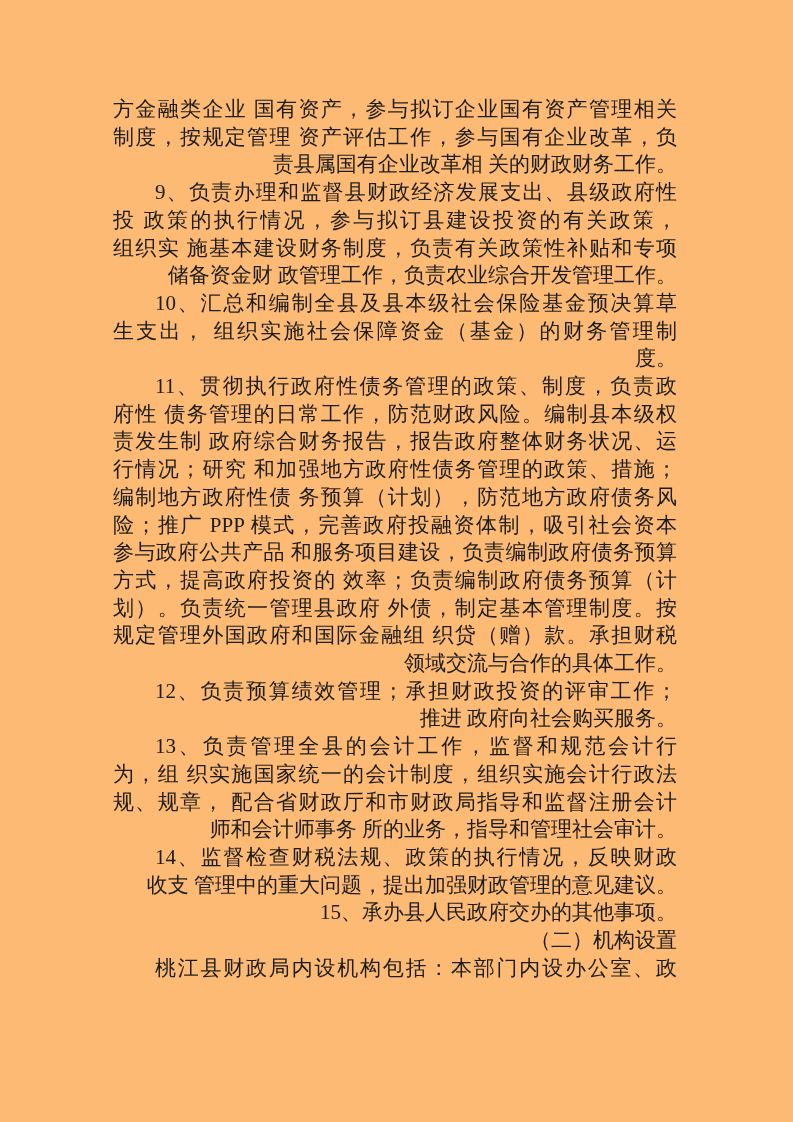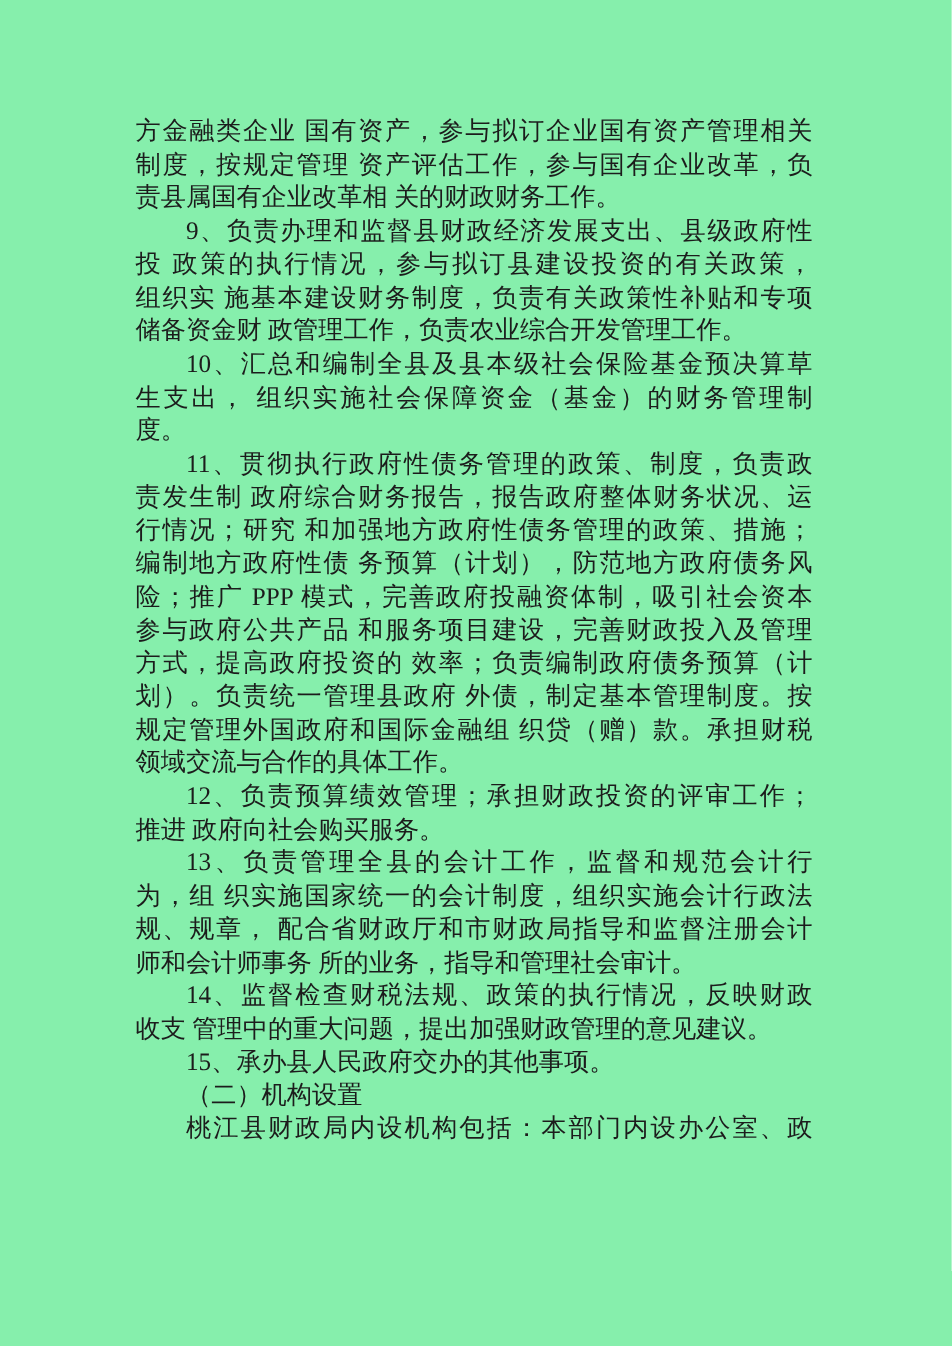--- a/index.html
+++ b/index.html
@@ -16,50 +16,51 @@
   }
   .textblock {
     position: absolute;
     left: 113px; top: 96px;
     width: 564px;
     font-size: 21px;
     line-height: 27.7px;
     color: #1c1c1c;
     letter-spacing: 0;
   }
-  .line { text-align: left; }
+  .line { text-align: right; }
   .line.fill {
     text-align: justify;
     text-align-last: justify;
     text-justify: inter-ideograph;
   }
   .line.indent { text-indent: 2em; }
   .line.bold { font-weight: normal; }
 </style>
 </head>
 <body>
 
-<div class="page" style="background: #86efac;">
+<div class="page" style="background: #fdba74;">
   <div class="textblock" style="color: rgb(28, 28, 28);">
       <div class="line fill">方金融类企业 国有资产，参与拟订企业国有资产管理相关</div>
       <div class="line fill">制度，按规定管理 资产评估工作，参与国有企业改革，负</div>
       <div class="line">责县属国有企业改革相 关的财政财务工作。</div>
       <div class="line fill indent">9、负责办理和监督县财政经济发展支出、县级政府性</div>
       <div class="line fill">投 政策的执行情况，参与拟订县建设投资的有关政策，</div>
       <div class="line fill">组织实 施基本建设财务制度，负责有关政策性补贴和专项</div>
       <div class="line">储备资金财 政管理工作，负责农业综合开发管理工作。</div>
       <div class="line fill indent">10、汇总和编制全县及县本级社会保险基金预决算草</div>
       <div class="line fill">生支出， 组织实施社会保障资金（基金）的财务管理制</div>
       <div class="line">度。</div>
       <div class="line fill indent">11、贯彻执行政府性债务管理的政策、制度，负责政</div>
+      <div class="line fill">府性 债务管理的日常工作，防范财政风险。编制县本级权</div>
       <div class="line fill">责发生制 政府综合财务报告，报告政府整体财务状况、运</div>
       <div class="line fill">行情况；研究 和加强地方政府性债务管理的政策、措施；</div>
       <div class="line fill">编制地方政府性债 务预算（计划），防范地方政府债务风</div>
       <div class="line fill">险；推广 PPP 模式，完善政府投融资体制，吸引社会资本</div>
-      <div class="line fill">参与政府公共产品 和服务项目建设，完善财政投入及管理</div>
+      <div class="line fill">参与政府公共产品 和服务项目建设，负责编制政府债务预算</div>
       <div class="line fill">方式，提高政府投资的 效率；负责编制政府债务预算（计</div>
       <div class="line fill">划）。负责统一管理县政府 外债，制定基本管理制度。按</div>
       <div class="line fill">规定管理外国政府和国际金融组 织贷（赠）款。承担财税</div>
       <div class="line">领域交流与合作的具体工作。</div>
       <div class="line fill indent">12、负责预算绩效管理；承担财政投资的评审工作；</div>
       <div class="line">推进 政府向社会购买服务。</div>
       <div class="line fill indent">13、负责管理全县的会计工作，监督和规范会计行</div>
       <div class="line fill">为，组 织实施国家统一的会计制度，组织实施会计行政法</div>
       <div class="line fill">规、规章， 配合省财政厅和市财政局指导和监督注册会计</div>
       <div class="line">师和会计师事务 所的业务，指导和管理社会审计。</div>

